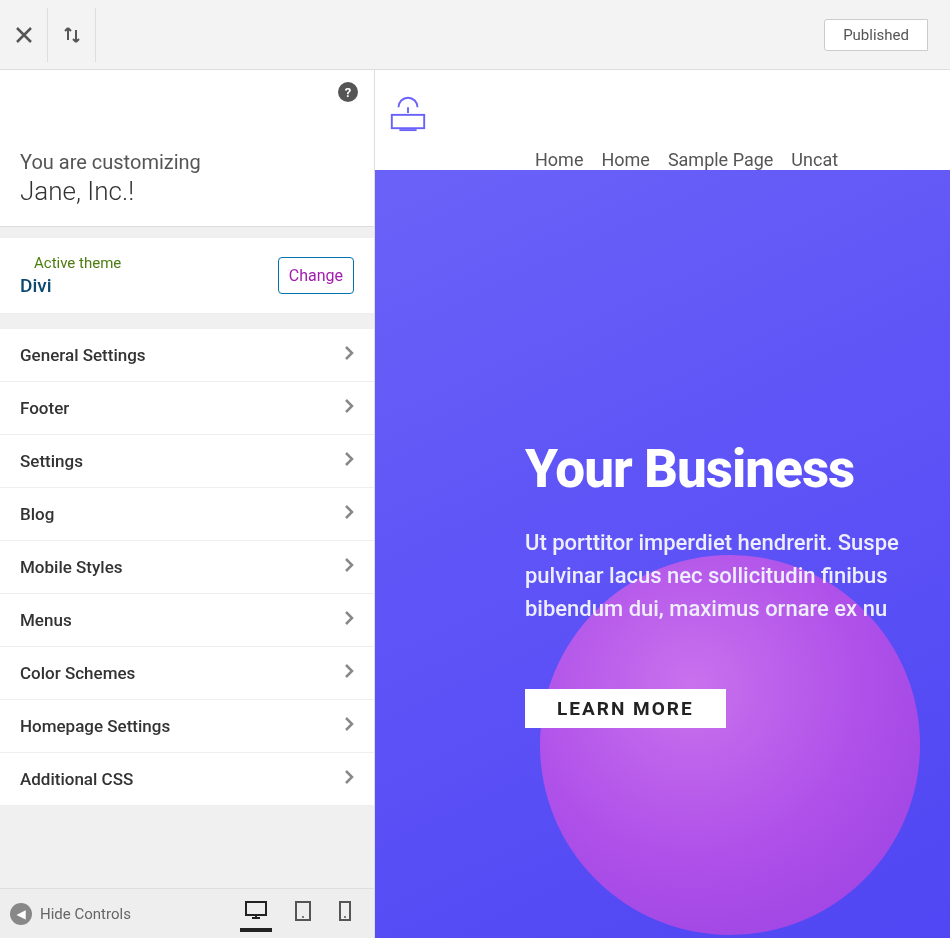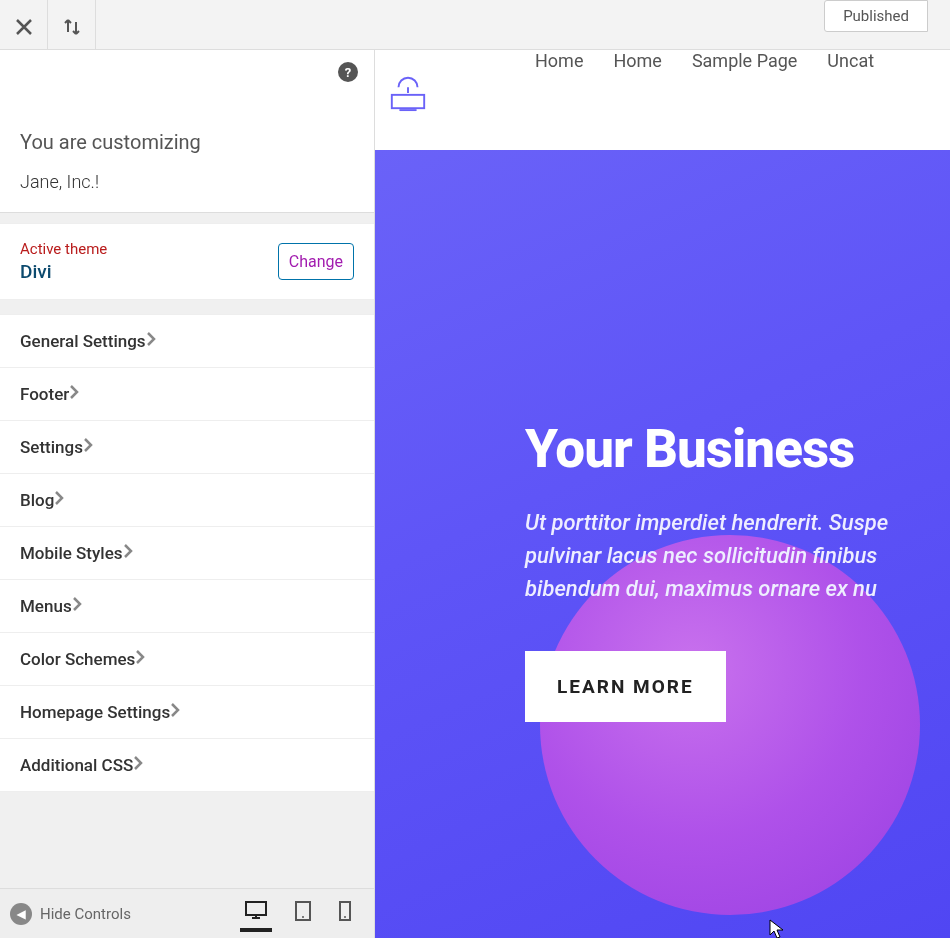--- a/index.html
+++ b/index.html
@@ -1,50 +1,50 @@
 <!DOCTYPE html>
 <html><head>
 <meta charset="utf-8">
 <style>
 * { margin: 0; padding: 0; box-sizing: border-box; font-family: -apple-system, BlinkMacSystemFont, "Segoe UI", Roboto, sans-serif; }
 body { width: 950px; height: 938px; overflow: hidden; display: flex; flex-direction: column; background: #eee; }
-.top-bar { height: 50px; display: flex; align-items: flex-start; border-bottom: 1px solid #ddd; background: #f3f3f3; }
+.top-bar { height: 70px; display: flex; align-items: center; border-bottom: 1px solid #ddd; background: #f3f3f3; }
 .top-btn { width: 48px; height: 54px; display: flex; align-items: center; justify-content: center; border-right: 1px solid #ddd; cursor: pointer; color: #555; }
 .top-status { flex: 1; display: flex; justify-content: flex-end; padding-right: 22px; }
 .status-btn { background: #fff; border: 1px solid #ccc; border-radius: 3px 0 0 3px; padding: 6px 18px; color: #555; font-size: 15px; }
 .main { flex: 1; display: flex; overflow: hidden; }
 .sidebar { width: 375px; display: flex; flex-direction: column; background: #fff; border-right: 1px solid #ddd; }
 .sidebar-body { flex: 1; overflow-y: auto; background: #f0f0f0; }
 .pane-header { background: #fff; padding: 80px 20px 20px; border-bottom: 1px solid #ddd; position: relative; margin-bottom: 10px; }
 .help-icon { position: absolute; top: 12px; right: 16px; width: 20px; height: 20px; border-radius: 50%; background: #555; color: #fff; display: flex; align-items: center; justify-content: center; font-size: 13px; font-weight: bold; cursor: pointer; }
 .header-sub { font-size: 20px; color: #555; }
-.header-title { font-size: 18px; font-weight: 300; color: #333; margin-top: 17px; }
+.header-title { font-size: 26px; font-weight: 300; color: #333; margin-top: 2px; }
 .theme-row { background: #fff; padding: 16px 20px; border-top: 1px solid #eee; border-bottom: 1px solid #eee; display: flex; justify-content: space-between; align-items: center; margin-bottom: 14px; }
-.theme-lbl { font-size: 15px; color: #b91c1c; }
+.theme-lbl { font-size: 15px; color: #4d7c0f; margin-left: 14px; }
 .theme-name { font-size: 19px; font-weight: 500; color: #0c4a6e; margin-top: 2px; }
 .change-btn { border: 1.5px solid #0073aa; color: #a21caf; background: #fff; padding: 8px 10px; border-radius: 4px; font-size: 16px; cursor: pointer; }
 .menu-list { background: #fff; border-top: 1px solid #eee; }
-.menu-item { display: flex; align-items: center; padding: 16px 20px; border-bottom: 1px solid #eee; cursor: pointer; font-size: 17px; color: #333; font-weight: 500; }
+.menu-item { display: flex; justify-content: space-between; align-items: center; padding: 16px 20px; border-bottom: 1px solid #eee; cursor: pointer; font-size: 17px; color: #333; font-weight: 500; }
 .chev { color: #888; }
 .sidebar-footer { height: 50px; background: #eee; border-top: 1px solid #ddd; display: flex; align-items: center; padding: 0 10px; }
 .collapse { display: flex; align-items: center; gap: 8px; color: #666; font-size: 15px; cursor: pointer; flex: 1; }
 .collapse-ico { width: 22px; height: 22px; border-radius: 50%; background: #888; display: flex; align-items: center; justify-content: center; color: #fff; font-size: 12px; }
 .devices { display: flex; gap: 18px; margin-right: 8px; }
 .device { cursor: pointer; color: #555; padding: 4px; }
 .device.active { border-bottom: 4px solid #222; }
 .preview { flex: 1; background: #fff; display: flex; flex-direction: column; overflow: hidden; }
-.site-header { height: 100px; display: flex; align-items: flex-start; padding: 0 0 0 160px; gap: 30px; position: relative; }
+.site-header { height: 100px; display: flex; align-items: flex-end; padding: 0 0 0 160px; gap: 18px; position: relative; }
 .logo { position: absolute; left: 10px; top: 22px; width: 46px; height: 40px; }
 .nav-link { color: #555; font-size: 18px; }
 .hero { flex: 1; background: linear-gradient(155deg, #6a62f8 0%, #5f55f7 40%, #5046f3 100%); position: relative; padding: 270px 0 0 150px; overflow: hidden; }
 .orb { position: absolute; width: 380px; height: 380px; border-radius: 50%; background: radial-gradient(circle at 40% 35%, #d575ec, #b952e8, #a03ee0); left: 165px; top: 385px; opacity: 0.9; }
 .hero-content { position: relative; z-index: 2; }
 .hero-title { font-size: 53px; font-weight: 800; color: #fff; line-height: 1.1; letter-spacing: -1px; }
-.hero-text { font-size: 22px; color: #eef; margin-top: 28px; line-height: 1.5; font-weight: 500; font-style: italic; }
-.hero-btn { display: inline-block; background: #fff; color: #222; font-weight: 700; font-size: 19px; letter-spacing: 2px; padding: 24px 32px; margin-top: 46px; cursor: pointer; }
+.hero-text { font-size: 22px; color: #eef; margin-top: 28px; line-height: 1.5; font-weight: 500; }
+.hero-btn { display: inline-block; background: #fff; color: #222; font-weight: 700; font-size: 19px; letter-spacing: 2px; padding: 8px 32px; margin-top: 64px; cursor: pointer; }
 .cursor { position: absolute; left: 394px; top: 769px; z-index: 10; }
 </style>
 </head>
 <body>
 
 <div class="top-bar">
   <div class="top-btn">
     <svg width="18" height="18" viewBox="0 0 18 18">
         <path d="M2 2 L16 16 M16 2 L2 16" stroke="#555" stroke-width="2.5" fill="none"></path>
       </svg>

